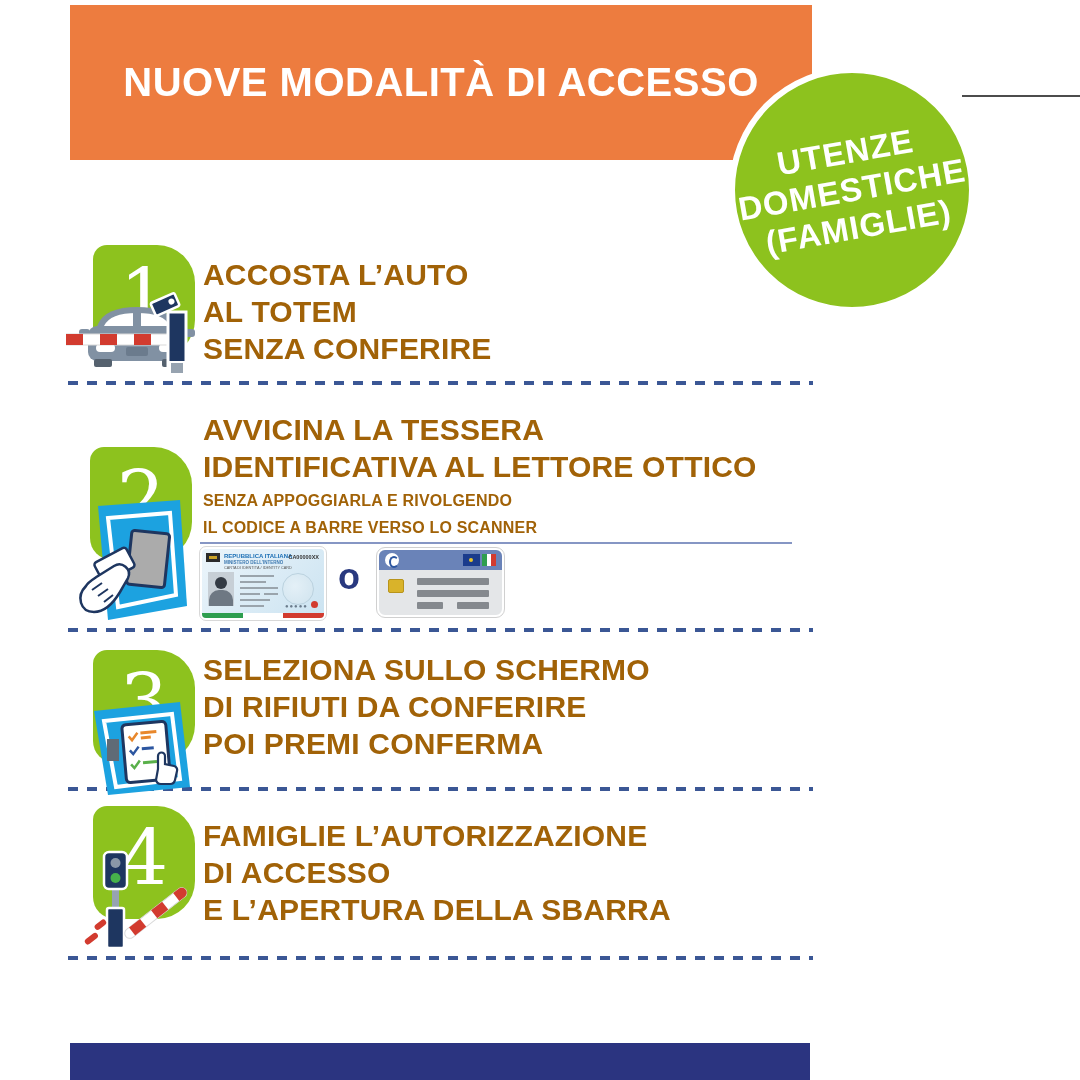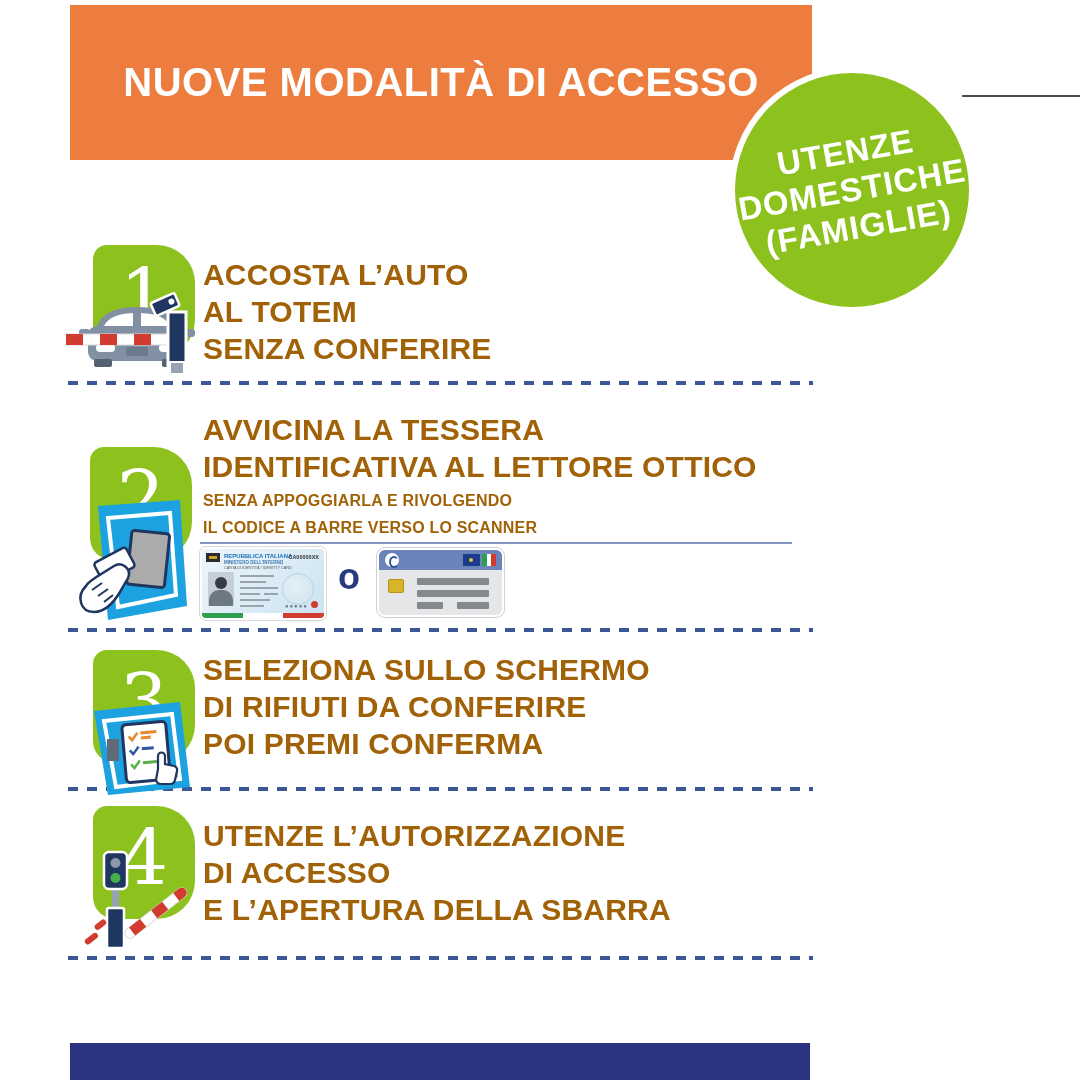--- a/index.html
+++ b/index.html
@@ -246,21 +246,21 @@
     <g transform="rotate(-38 52 86)">
       <rect x="50" y="80" width="76" height="10" rx="5" fill="#ffffff" stroke="#d9d9d9" stroke-width="1"></rect>
       <rect x="58" y="80" width="14" height="10" fill="#D23B2F"></rect>
       <rect x="86" y="80" width="14" height="10" fill="#D23B2F"></rect>
       <path d="M114 80 h7 a5 5 0 0 1 0 10 h-7 z" fill="#D23B2F"></path>
     </g>
     <rect x="8" y="86" width="15" height="6" rx="3" fill="#D23B2F" transform="rotate(-38 15 89)"></rect>
     <rect x="18" y="72" width="13" height="6" rx="3" fill="#D23B2F" transform="rotate(-38 24 75)"></rect>
   </svg>
   <div class="step-text" style="left:203px;top:817px;">
-    <div class="t">UTENZE L’AUTORIZZAZIONE</div>
+    <div class="t">FAMIGLIE L’AUTORIZZAZIONE</div>
     <div class="t">DI ACCESSO</div>
     <div class="t">E L’APERTURA DELLA SBARRA</div>
   </div>
   <div class="dashed-sep" style="top:956px;"></div>
 
   <div class="footer-bar"></div>
 
 </div>
 
 </body></html>

